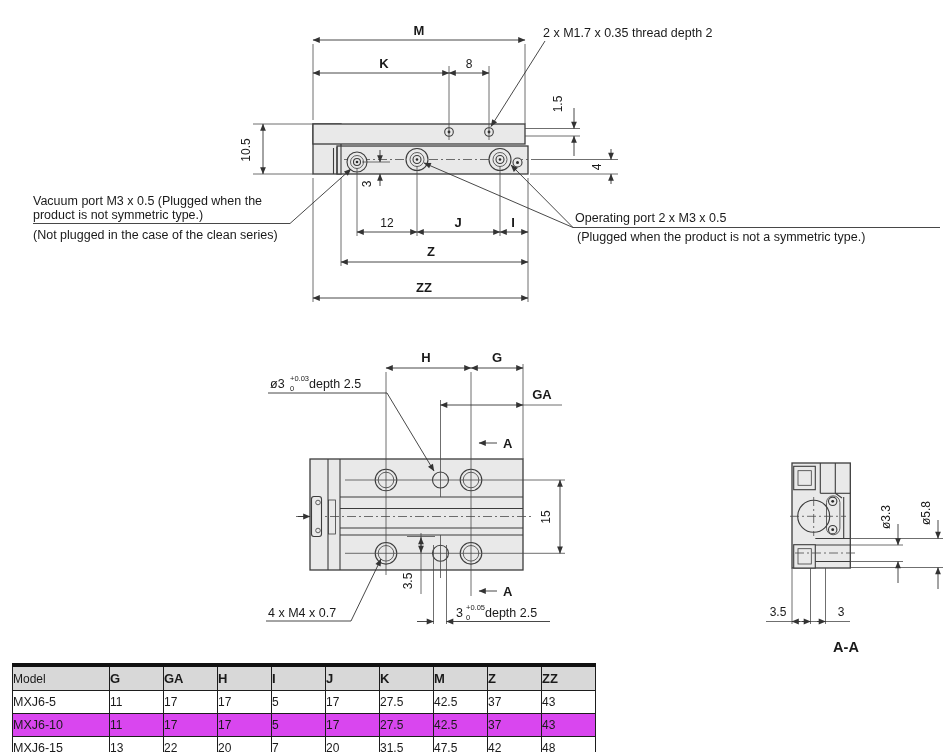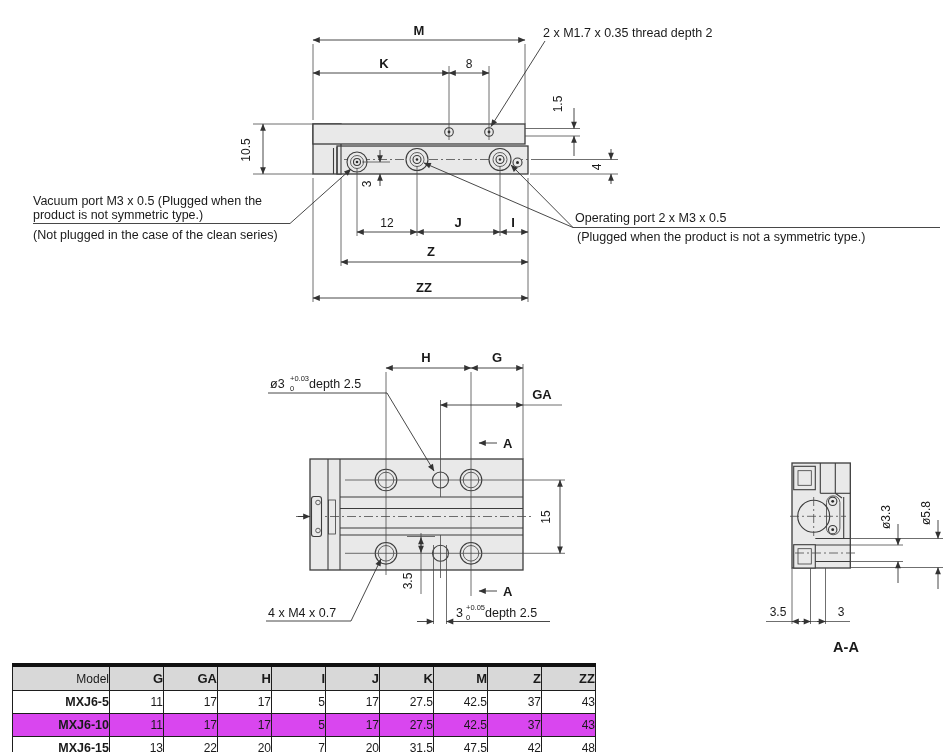--- a/index.html
+++ b/index.html
@@ -14,26 +14,26 @@
   .iline{fill:none;stroke:#3c3c3c;stroke-width:1.1;}
   .thin{fill:none;stroke:#4a4a4a;stroke-width:0.8;}
   .dim{fill:none;stroke:#333;stroke-width:0.9;}
   .cdash{fill:none;stroke:#4a4a4a;stroke-width:0.8;stroke-dasharray:9 3 2 3;}
   .hole{fill:#e9e9e9;stroke:#3c3c3c;stroke-width:1.1;}
   .holethin{fill:none;stroke:#3c3c3c;stroke-width:0.8;}
   .dot{fill:#2a2a2a;stroke:none;}
   
   #dimtable{position:absolute;left:12px;top:663px;border-collapse:collapse;table-layout:fixed;
             border:1.4px solid #111;border-top:4px solid #111;}
-  #dimtable td{border:1.3px solid #1d1d1d;text-align:right;vertical-align:middle;
+  #dimtable td{border:1.3px solid #1d1d1d;text-align:left;vertical-align:middle;
                height:22px;padding:0;font-size:12px;}
   #dimtable .hdr td{background:#d8d8d8;height:23px;}
   #dimtable .hdr td.letter{font-weight:bold;font-size:13px;}
   #dimtable .alt td{background:#d946ef;}
-  #dimtable td.model{font-weight:bold;font-size:12.5px;padding-left:22px;}
+  #dimtable td.model{font-weight:normal;font-size:12.5px;}
   #dimtable col.c-model{width:97px;}
   #dimtable col.c-val{width:54px;}
 </style>
 </head>
 <body>
 
 <div id="canvas">
 <svg width="944" height="660" viewBox="0 0 944 660">
   <defs>
     <marker id="arr" viewBox="0 0 10 10" refX="9.5" refY="5" markerWidth="11" markerHeight="8" orient="auto-start-reverse">

